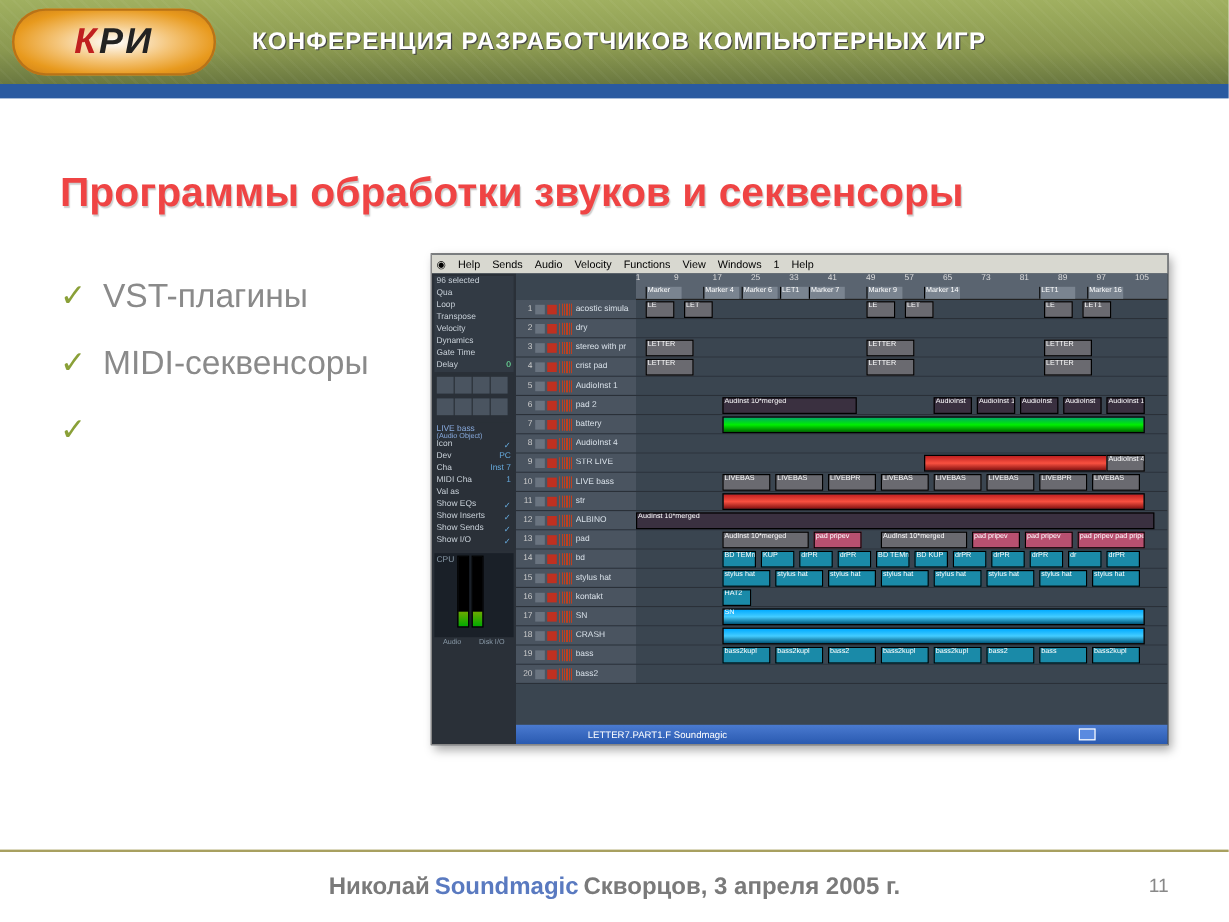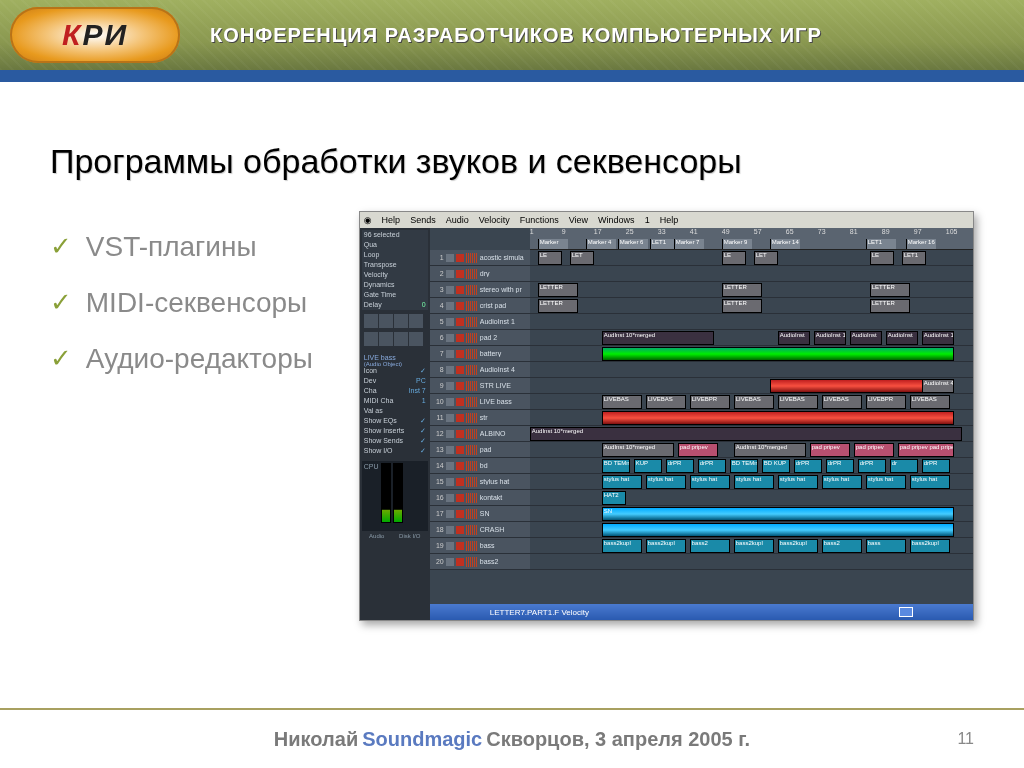--- a/index.html
+++ b/index.html
@@ -53,22 +53,22 @@
     color: #fff;
     text-shadow: 1px 1px 0 #444;
   }
   .blue-strip {
     height: 12px;
     background: #2a5aa0;
   }
   .slide-title {
     padding: 60px 50px 30px 50px;
     font-size: 34px;
-    font-weight: 400;
-    color: #000000;
+    font-weight: 700;
+    color: #ef4444;
     text-shadow: 1px 1px 1px #ccc;
   }
   .content {
     display: flex;
     padding: 0 50px;
     gap: 30px;
   }
   .bullets {
     width: 290px;
     padding-top: 20px;
@@ -256,21 +256,20 @@
     <div class="bullet">
         <span class="check">✓</span>
         <span>VST-плагины</span>
       </div>
     <div class="bullet">
         <span class="check">✓</span>
         <span>MIDI-секвенсоры</span>
       </div>
     <div class="bullet">
         <span class="check">✓</span>
-        <span>Аудио-редакторы</span>
       </div>
   </div>
 
   <div class="screenshot">
     <div class="menu-bar">
       <span>◉</span>
       <span>Help</span>
       <span>Sends</span>
       <span>Audio</span>
       <span>Velocity</span>
@@ -690,21 +689,21 @@
                 <span class="tnum">20</span>
                 <span class="tbtn m"></span>
                 <span class="tbtn r"></span>
                 <span class="tick-anim"></span>
                 <span class="tname">bass2</span>
               </div>
               <div class="track-lane"></div>
             </div>
           </div>
         <div class="trans-bar">
-          <span>LETTER7.PART1.F Velocity</span>
+          <span>LETTER7.PART1.F Soundmagic</span>
           <div class="tb-btn"></div>
         </div>
       </div>
     </div>
   </div>
 </div>
 
 <div class="footer">
   <span>Николай</span>
   <span class="blue">Soundmagic</span>

